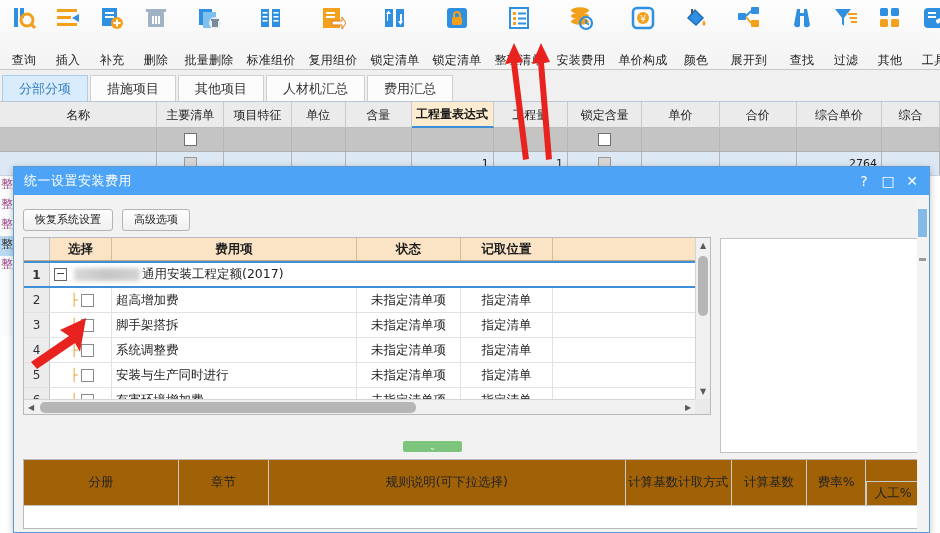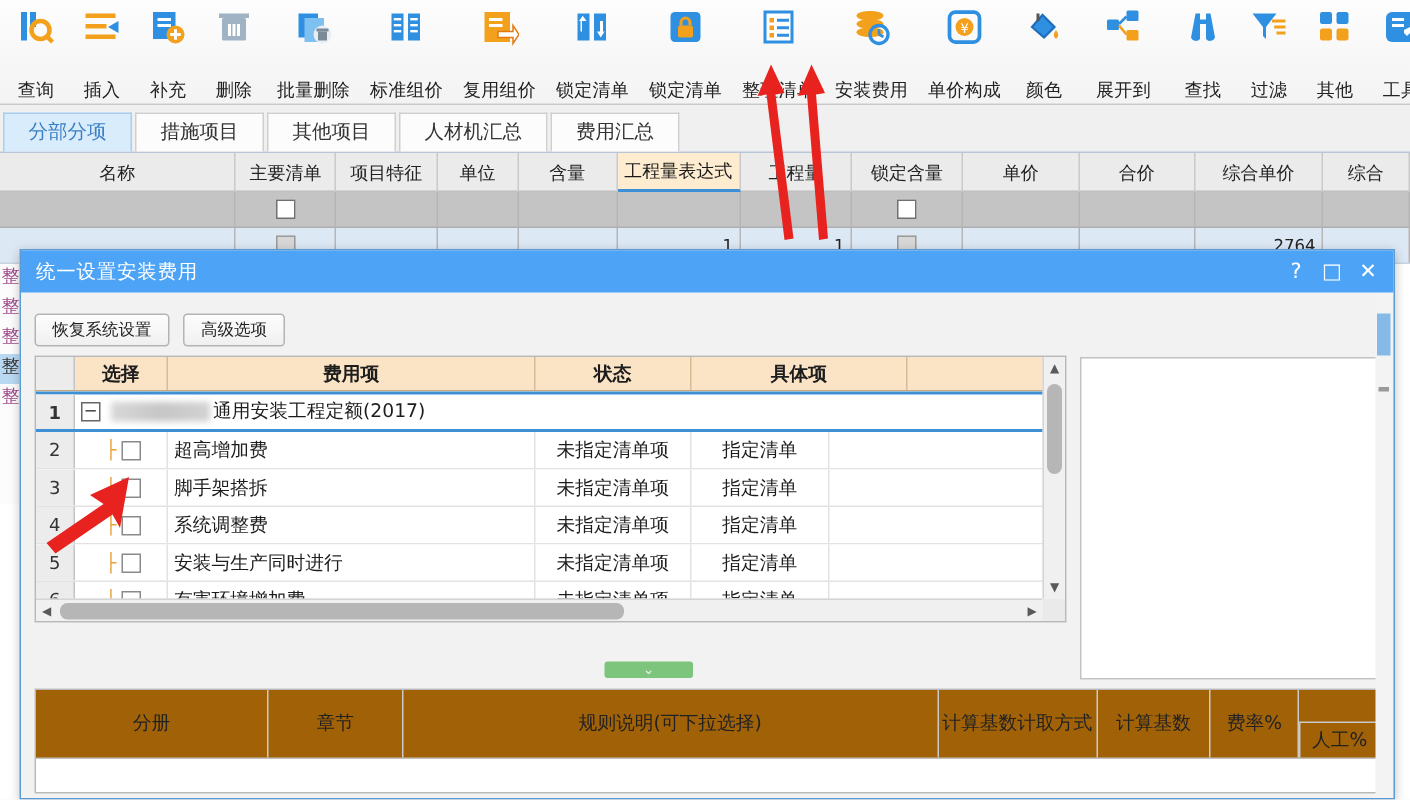--- a/index.html
+++ b/index.html
@@ -56,21 +56,21 @@
   .gridhead {
     position: absolute; left: 0; top: 102px; width: 940px; height: 26px;
     display: flex; background: #ebebeb; border-bottom: 1px solid #bfbfbf;
   }
   .gh-cell {
     border-right: 1px solid #c9c9c9; font-size: 12px; color: #222;
     display: flex; align-items: center; justify-content: center;
     height: 26px; white-space: nowrap; overflow: hidden;
   }
   .gh-cell.hl {
-    background: #fdeccf; font-weight: normal; color: #1a1a1a;
+    background: #fdeccf; font-weight: bold; color: #1a1a1a;
     border-bottom: 2px solid #3d8fd6;
   }
   .gridrow1 {
     position: absolute; left: 0; top: 128px; width: 940px; height: 24px;
     display: flex; background: #c4c4c4; border-bottom: 1px solid #b0b0b0;
   }
   .gridrow2 {
     position: absolute; left: 0; top: 152px; width: 940px; height: 24px;
     display: flex; background: #dde8f5; border-bottom: 1px solid #c6d4e3;
   }
@@ -544,21 +544,21 @@
           <div class="ubtn">恢复系统设置</div>
           <div class="ubtn">高级选项</div>
         </div>
 
         <div class="tbl-wrap">
           <div class="tbl-head" id="feehead">
               <div class="th idx" style="width: 26px;"></div>
               <div class="th" style="width: 62px;">选择</div>
               <div class="th" style="width: 245px;">费用项</div>
               <div class="th" style="width: 104px;">状态</div>
-              <div class="th" style="width: 144px;">具体项</div>
+              <div class="th" style="width: 92px;">记取位置</div>
             </div>
           <div id="feebody">
               <div class="trow group">
                 <div class="td idx b" style="width:26px">1</div>
                 <div class="td" style="width:647px">
                   <span class="expander">−</span>
                   <span class="blurred"></span>
                   <span>通用安装工程定额(2017)</span>
                 </div>
               </div>

